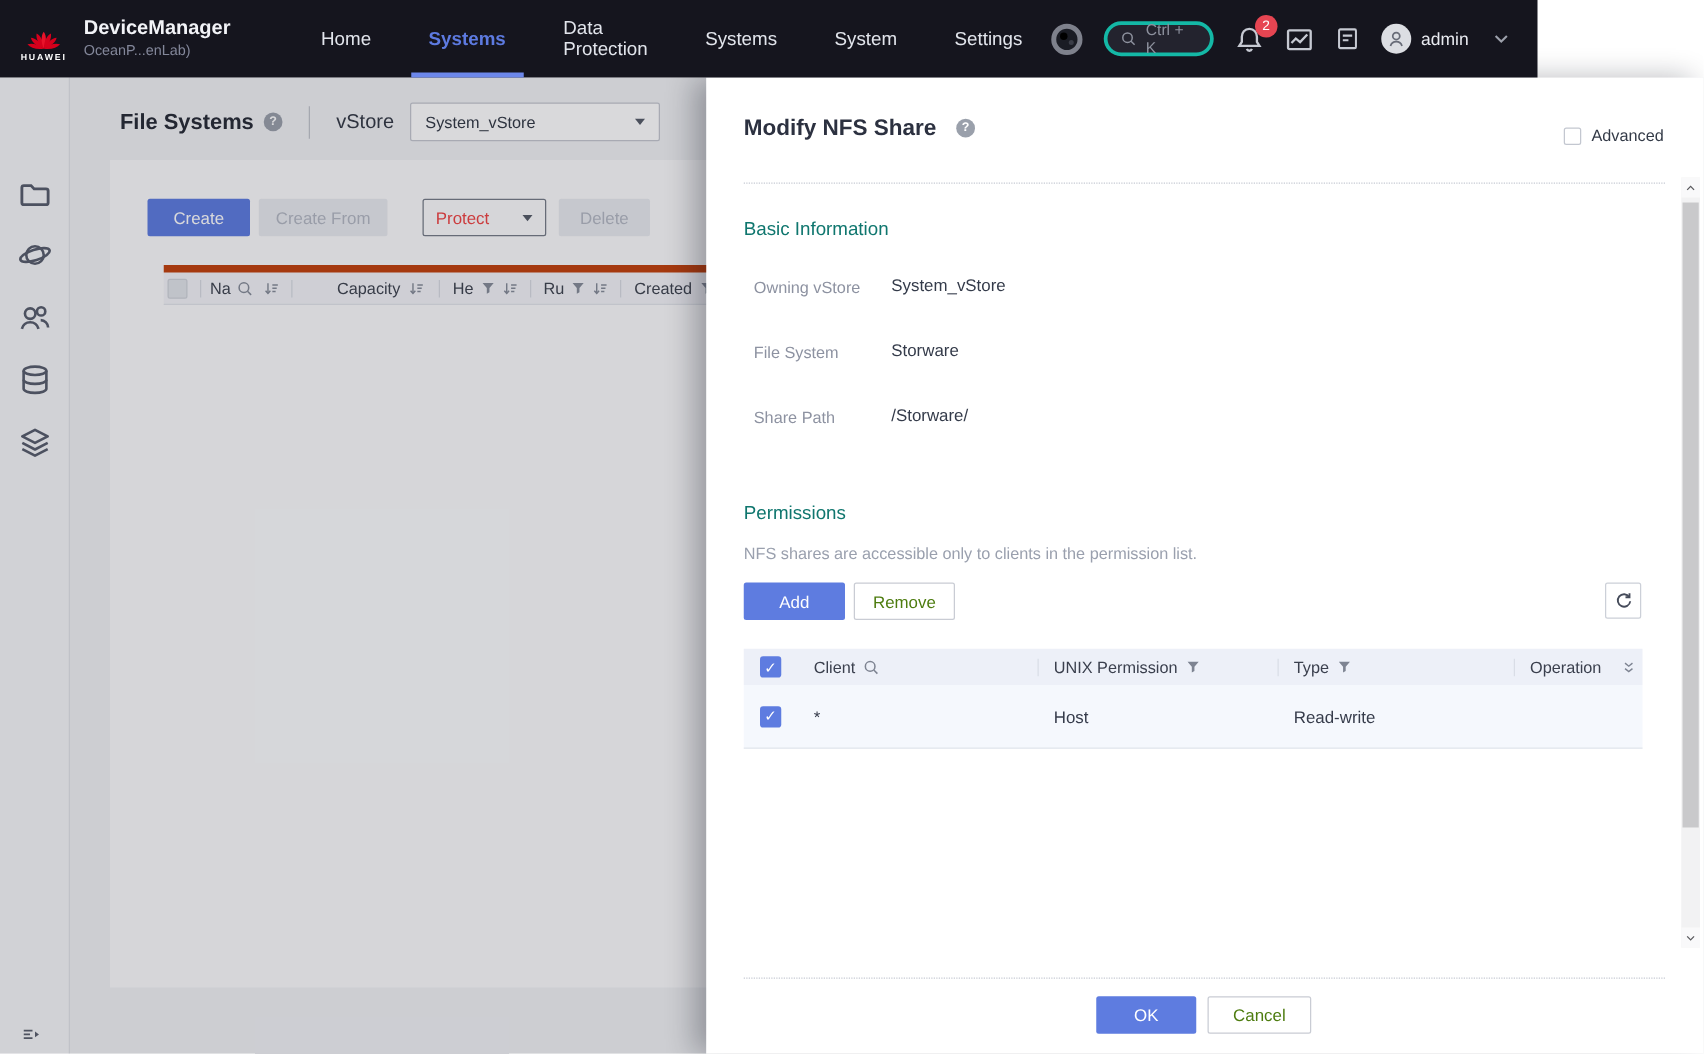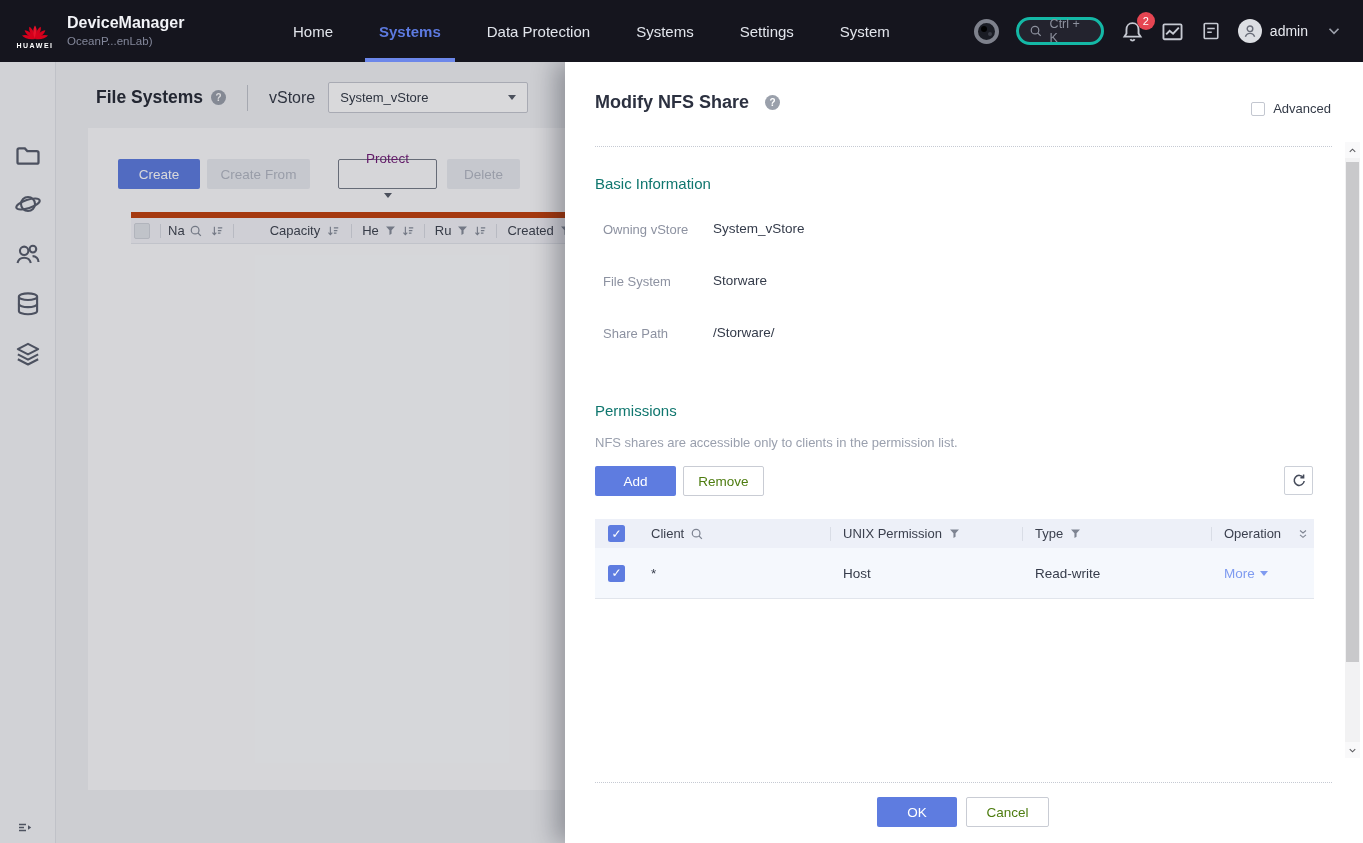--- a/index.html
+++ b/index.html
@@ -1,20 +1,20 @@
 <!DOCTYPE html>
 <html><head>
 <meta charset="utf-8">
 <style>
   * { margin:0; padding:0; box-sizing:border-box; }
   html,body { width:1363px; height:843px; overflow:hidden; }
   body { font-family:"Liberation Sans", sans-serif; background:#fff; position:relative; }
 
   
-  .navbar { position:absolute; left:0; top:0; width:1363px; height:62px; background:#15151e; z-index:50; display:flex; align-items:center; }
+  .navbar { position:absolute; left:0; top:0; width:1230px; height:62px; background:#15151e; z-index:50; display:flex; align-items:center; }
   .brand { display:flex; align-items:flex-start; gap:11px; padding-left:14px; width:256px; }
   .logo { width:42px; text-align:center; }
   .logo-text { font-size:7px; font-weight:bold; letter-spacing:1.5px; color:#fff; margin-top:-2px; }
   .brand-title { font-size:16px; font-weight:600; color:#f2f3f7; line-height:1.25; }
   .brand-sub { font-size:11.5px; color:#83879a; margin-top:2px; }
   .nav { display:flex; height:100%; align-items:stretch; margin-left:14px; }
   .nav-item { padding:0 23px; font-size:15px; color:#e2e5ec; display:flex; align-items:center; position:relative; cursor:pointer; }
   .nav-item.active { color:#5d7ae0; font-weight:700; }
   .nav-item.active::after { content:""; position:absolute; left:9px; right:9px; bottom:0; height:4px; background:#6c87ea; }
   .nav-right { margin-left:auto; display:flex; align-items:center; gap:17px; padding-right:20px; }
@@ -40,21 +40,21 @@
   .help-ic { width:15px; height:15px; border-radius:50%; background:#9aa0ab; color:#fff; font-size:10px; font-weight:bold; display:inline-flex; align-items:center; justify-content:center; margin-left:8px; cursor:pointer; }
   .vdiv { width:1px; height:26px; background:#c2c5cc; margin:0 21px; }
   .vstore-label { font-size:16px; color:#343a46; }
   .select { width:200px; height:31px; background:#fff; border:1px solid #c5c8d0; border-radius:2px; margin-left:13px; display:flex; align-items:center; justify-content:space-between; padding:0 11px; font-size:13px; color:#333a46; cursor:pointer; }
   .caret { width:0; height:0; border-left:4.5px solid transparent; border-right:4.5px solid transparent; border-top:5.5px solid #565c68; }
   .card { position:absolute; left:32px; top:66px; width:640px; bottom:53px; background:#fcfcfd; }
   .toolbar { position:absolute; left:30px; top:31px; display:flex; align-items:flex-start; }
   .btn { height:30px; font-size:13.5px; display:inline-flex; align-items:center; justify-content:center; border-radius:2px; cursor:pointer; border:none; background:none; font-family:inherit; }
   .btn-primary { background:#5e7ce0; color:#fff; }
   .btn-disabled { background:#e9ebf0; color:#b3b8c3; cursor:default; }
-  .btn-ghost { background:transparent; border:1px solid #767c88; color:#701a75; gap:27px;flex-direction:column; }
+  .btn-ghost { background:transparent; border:1px solid #767c88; color:#ef4444; gap:27px; }
   .theader { position:absolute; left:43px; top:84px; width:597px; height:32px; background:#f3f4f8; border-top:6px solid #c2410c; border-bottom:1px solid #e3e5eb; display:flex; align-items:center; font-size:13px; color:#3f4450; }
   .theader .ic { color:#868c99; display:flex; cursor:pointer; }
   .hsep { width:1px; height:14px; background:#d8dbe2; }
   .cb-dis { width:16px; height:16px; background:#e2e5ea; border:1px solid #d0d3da; border-radius:2px; }
   .pagination { position:absolute; left:30px; bottom:27px; display:flex; align-items:center; }
   .pg-sum { font-size:14px; color:#2f3440; margin-right:13px; }
   .pg-btn { width:26px; height:30px; border-radius:2px; display:flex; align-items:center; justify-content:center; margin-left:13px; }
   .pg-nav { background:#e7e9ed; color:#9aa0ac; }
   .pg-cur { background:#5e7ce0; color:#fff; font-size:13.5px; cursor:pointer; }
 
@@ -219,24 +219,24 @@
     <div class="nav-item active">
         <span>Systems</span>
       </div>
     <div class="nav-item">
         <span>Data Protection</span>
       </div>
     <div class="nav-item">
         <span>Systems</span>
       </div>
     <div class="nav-item">
+        <span>System</span>
+      </div>
+    <div class="nav-item">
         <span>Settings</span>
-      </div>
-    <div class="nav-item">
-        <span>System</span>
       </div>
   </nav>
   <div class="nav-right">
     <div class="lens"></div>
     <div class="search-pill">
       <svg width="14" height="14">
           <use href="#i-search"></use>
         </svg>
       <span>Ctrl + K</span>
     </div>
@@ -446,26 +446,20 @@
       <div class="pt-cell">
         <span class="cb">✓</span>
         <span style="margin-left:26px">*</span>
       </div>
       <div class="pt-cell">
           <span>Host</span>
         </div>
       <div class="pt-cell">
           <span>Read-write</span>
         </div>
-      <div class="pt-cell">
-        <span class="more-link">
-          <span>More</span>
-          <span class="more-caret"></span>
-        </span>
-      </div>
     </div>
   </div>
 
   <div class="dotted" style="top:720px"></div>
   <div class="footer-btns">
     <button class="btn btn-primary" style="width:80px">OK</button>
     <button class="btn btn-outline" style="width:83px">Cancel</button>
   </div>
 
   <div class="sb">

